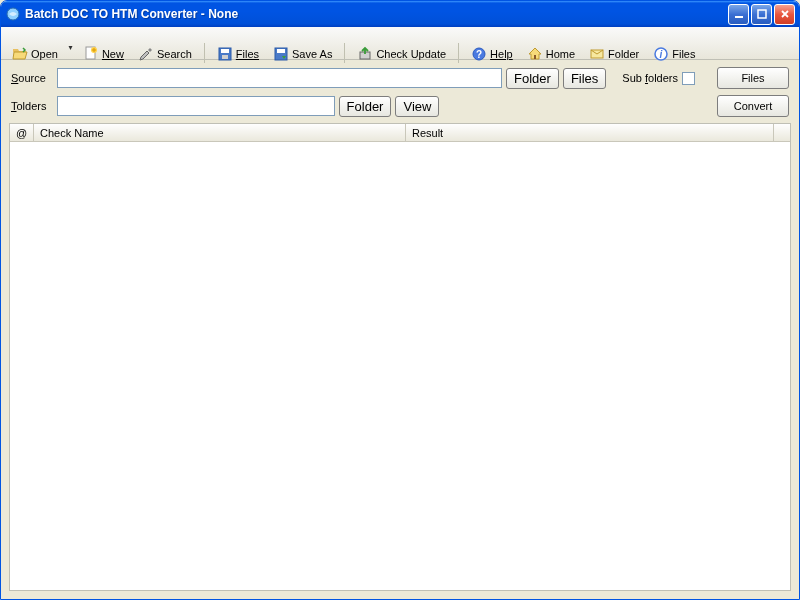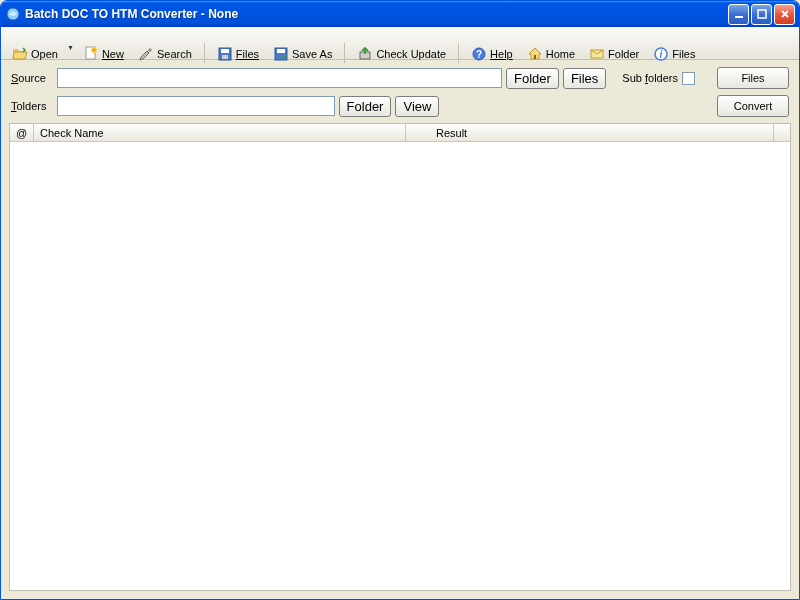--- a/index.html
+++ b/index.html
@@ -165,21 +165,21 @@
 .col-h {
   border-right: 1px solid #c9c7ba;
   padding: 2px 6px;
   font-size: 11px;
   color: #000;
   display: flex;
   align-items: center;
 }
 .col-at { width: 24px; justify-content: center; }
 .col-filename { width: 372px; }
-.col-result { flex: 1; margin-left: 24px; }
+.col-result { flex: 1; }
 .col-scroll { width: 16px; border-right: none; }
 .list-body { flex: 1; background: #fff; }
 </style>
 </head>
 <body>
 
 <div class="window">
 
   <div class="titlebar">
     <span class="app-icon">

